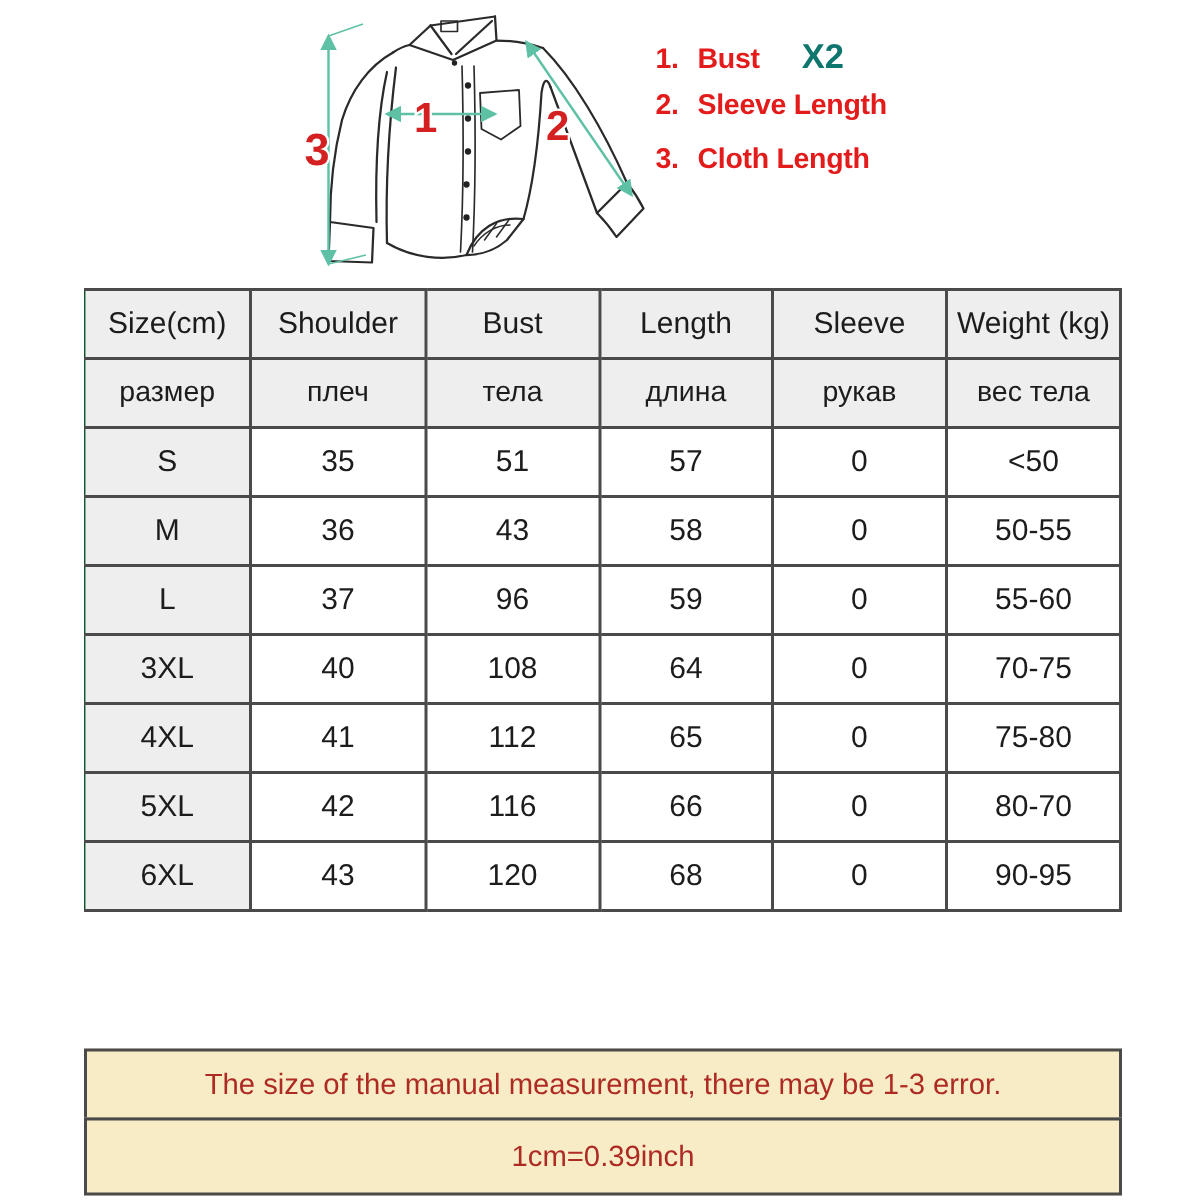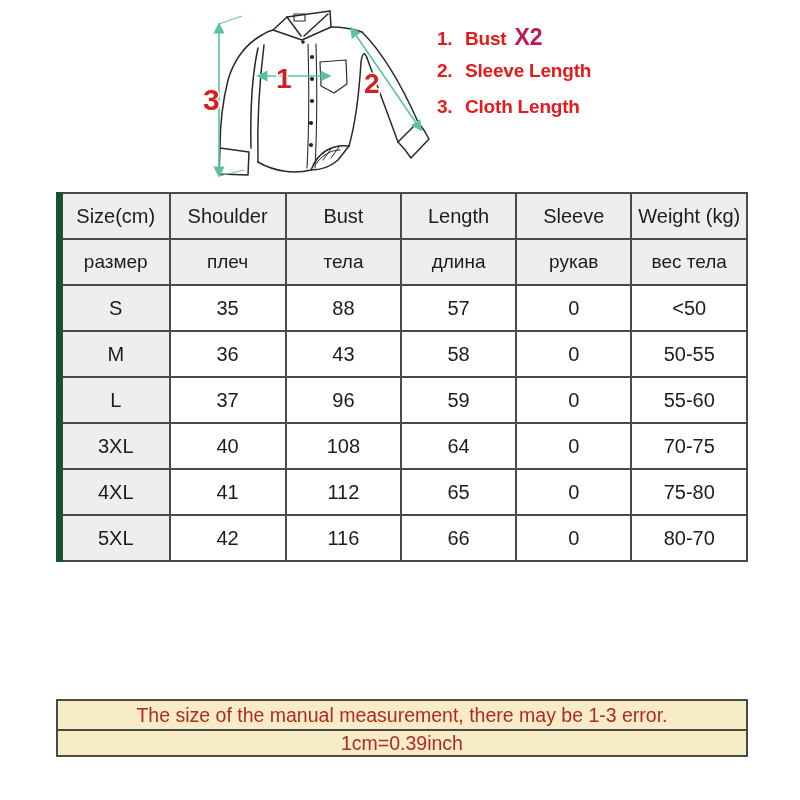--- a/index.html
+++ b/index.html
@@ -6,37 +6,37 @@
   body{width:800px;height:800px;background:#ffffff;font-family:"Liberation Sans",sans-serif;}
   .sheet{position:relative;width:800px;height:800px;background:#fff;overflow:hidden;}
 
   
   .diagram-svg{position:absolute;left:0;top:0;}
   .legend{position:absolute;left:437px;top:24px;color:#e31b1b;font-weight:bold;}
   .legend-row{display:flex;align-items:baseline;height:20px;margin-bottom:16px;
               font-size:19px;letter-spacing:-0.2px;white-space:nowrap;}
   .legend-num{min-width:24px;}
   .legend-label{margin-left:4px;}
-  .legend-suffix{color:#be185d;font-size:23px;margin-left:8px;letter-spacing:0;}
+  .legend-suffix{color:#0f766e;font-size:23px;margin-left:28px;letter-spacing:0;}
 
   
   .size-table{position:absolute;left:56px;top:192px;width:692px;border-collapse:collapse;table-layout:fixed;}
   .size-table td{border:2px solid #4a4a4a;text-align:center;vertical-align:middle;
                  font-size:20px;color:#1c1c1c;height:44px;padding:0;background:#fff;overflow:hidden;}
-  .size-table td:first-child{border-left:7px solid #14532d;}
+  .size-table td:first-child{border-left:1px solid #14532d;}
   .size-table tr.hdr td{background:#eeeeee;}
   .size-table tr.hdr-ru td{font-size:19px;}
   .size-table td.c-size{background:#eeeeee;}
 
   
   .notes{position:absolute;left:56px;top:699px;width:692px;}
-  .note{box-sizing:border-box;width:100%;height:32px;background:#f8ecc6;border:2px solid #4a4a4a;
+  .note{box-sizing:border-box;width:100%;height:48px;background:#f8ecc6;border:2px solid #4a4a4a;
         display:flex;align-items:center;justify-content:center;
         color:#ae2b24;font-size:19.5px;}
-  .note + .note{margin-top:-2px;height:28px;}
+  .note + .note{margin-top:-2px;height:52px;}
 </style>
 </head>
 <body>
 
 <div class="sheet">
 
   <svg class="diagram-svg" width="800" height="192" viewBox="0 0 800 192">
     <defs>
       <marker id="ah" viewBox="0 0 10 10" refX="8.5" refY="5" markerWidth="7" markerHeight="7" orient="auto-start-reverse">
         <path d="M0,0 L10,5 L0,10 z" fill="#5ec1a5"></path>
@@ -140,21 +140,21 @@
         <td>размер</td>
         <td>плеч</td>
         <td>тела</td>
         <td>длина</td>
         <td>рукав</td>
         <td>вес тела</td>
       </tr>
       <tr>
         <td class="c-size">S</td>
         <td>35</td>
-        <td>88</td>
+        <td>51</td>
         <td>57</td>
         <td>0</td>
         <td>&lt;50</td>
       </tr>
       <tr>
         <td class="c-size">M</td>
         <td>36</td>
         <td>43</td>
         <td>58</td>
         <td>0</td>
@@ -185,20 +185,28 @@
         <td>75-80</td>
       </tr>
       <tr>
         <td class="c-size">5XL</td>
         <td>42</td>
         <td>116</td>
         <td>66</td>
         <td>0</td>
         <td>80-70</td>
       </tr>
+      <tr>
+        <td class="c-size">6XL</td>
+        <td>43</td>
+        <td>120</td>
+        <td>68</td>
+        <td>0</td>
+        <td>90-95</td>
+      </tr>
     </tbody>
   </table>
 
   <div class="notes">
     <div class="note">The size of the manual measurement, there may be 1-3 error.</div>
     <div class="note">1cm=0.39inch</div>
   </div>
 
 </div>
 

